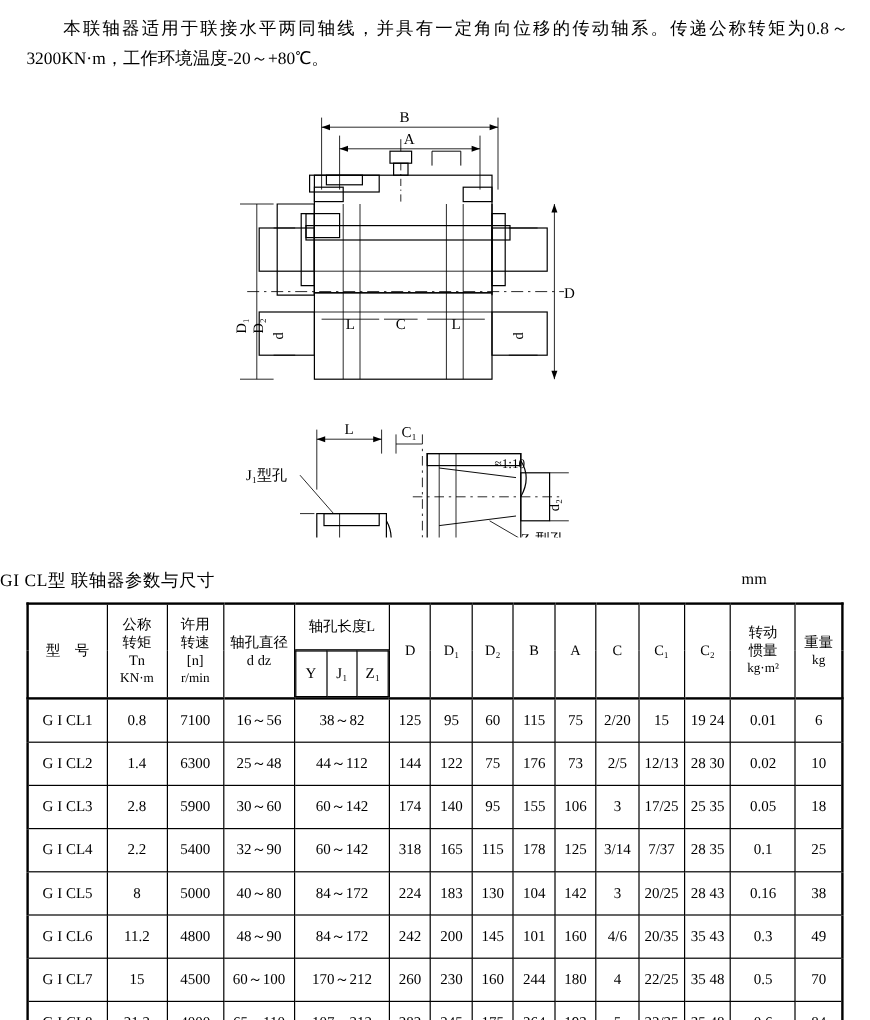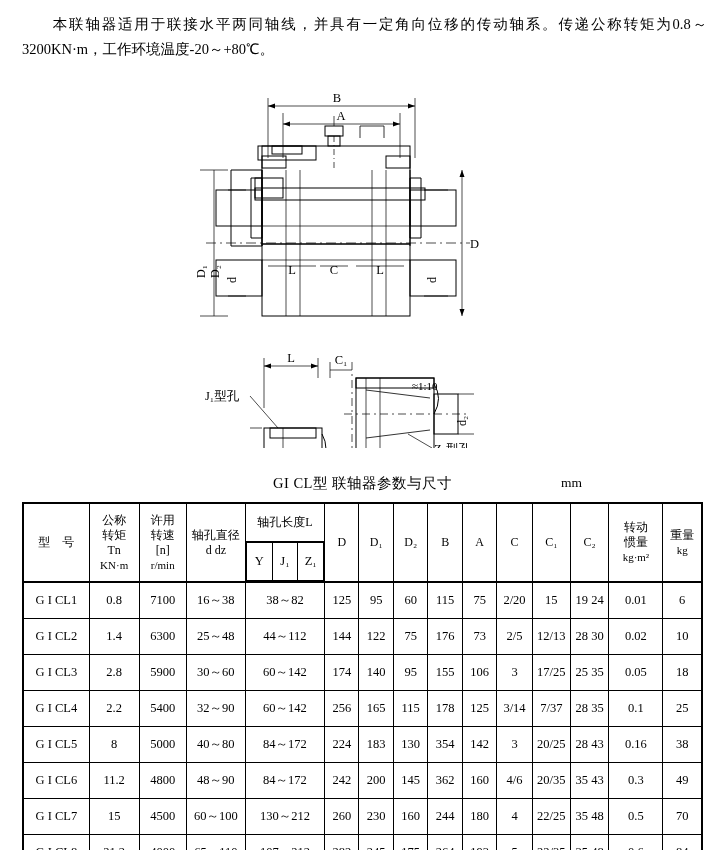--- a/index.html
+++ b/index.html
@@ -48,27 +48,26 @@
     position: absolute;
     left: 0;
     top: 474px;
     width: 725px;
     height: 22px;
   }
   .caption {
     position: absolute;
     left: 0;
     width: 725px;
-    text-align: center;
     font-size: 14.5px;
     letter-spacing: 0.5px;
   }
   .unit {
     position: absolute;
-    left: 561px;
+    left: 618px;
     top: 1px;
     font-size: 13.5px;
   }
 
   
   .tbl-wrap {
     position: absolute;
     left: 22px;
     top: 502px;
     width: 681px;
@@ -316,21 +315,21 @@
               </table>
           </td>
         </tr>
       </thead>
       <tbody>
 
         <tr>
           <td class="outer-left">G I CL1</td>
           <td>0.8</td>
           <td>7100</td>
-          <td>16～38</td>
+          <td>16～56</td>
           <td>38～82</td>
           <td>125</td>
           <td>95</td>
           <td>60</td>
           <td>115</td>
           <td>75</td>
           <td>2/20</td>
           <td>15</td>
           <td>19 24</td>
           <td>0.01</td>
@@ -372,74 +371,74 @@
           <td>0.05</td>
           <td class="outer-right">18</td>
         </tr>
 
         <tr>
           <td class="outer-left">G I CL4</td>
           <td>2.2</td>
           <td>5400</td>
           <td>32～90</td>
           <td>60～142</td>
-          <td>256</td>
+          <td>318</td>
           <td>165</td>
           <td>115</td>
           <td>178</td>
           <td>125</td>
           <td>3/14</td>
           <td>7/37</td>
           <td>28 35</td>
           <td>0.1</td>
           <td class="outer-right">25</td>
         </tr>
 
         <tr>
           <td class="outer-left">G I CL5</td>
           <td>8</td>
           <td>5000</td>
           <td>40～80</td>
           <td>84～172</td>
           <td>224</td>
           <td>183</td>
           <td>130</td>
-          <td>354</td>
+          <td>104</td>
           <td>142</td>
           <td>3</td>
           <td>20/25</td>
           <td>28 43</td>
           <td>0.16</td>
           <td class="outer-right">38</td>
         </tr>
 
         <tr>
           <td class="outer-left">G I CL6</td>
           <td>11.2</td>
           <td>4800</td>
           <td>48～90</td>
           <td>84～172</td>
           <td>242</td>
           <td>200</td>
           <td>145</td>
-          <td>362</td>
+          <td>101</td>
           <td>160</td>
           <td>4/6</td>
           <td>20/35</td>
           <td>35 43</td>
           <td>0.3</td>
           <td class="outer-right">49</td>
         </tr>
 
         <tr>
           <td class="outer-left">G I CL7</td>
           <td>15</td>
           <td>4500</td>
           <td>60～100</td>
-          <td>130～212</td>
+          <td>170～212</td>
           <td>260</td>
           <td>230</td>
           <td>160</td>
           <td>244</td>
           <td>180</td>
           <td>4</td>
           <td>22/25</td>
           <td>35 48</td>
           <td>0.5</td>
           <td class="outer-right">70</td>

